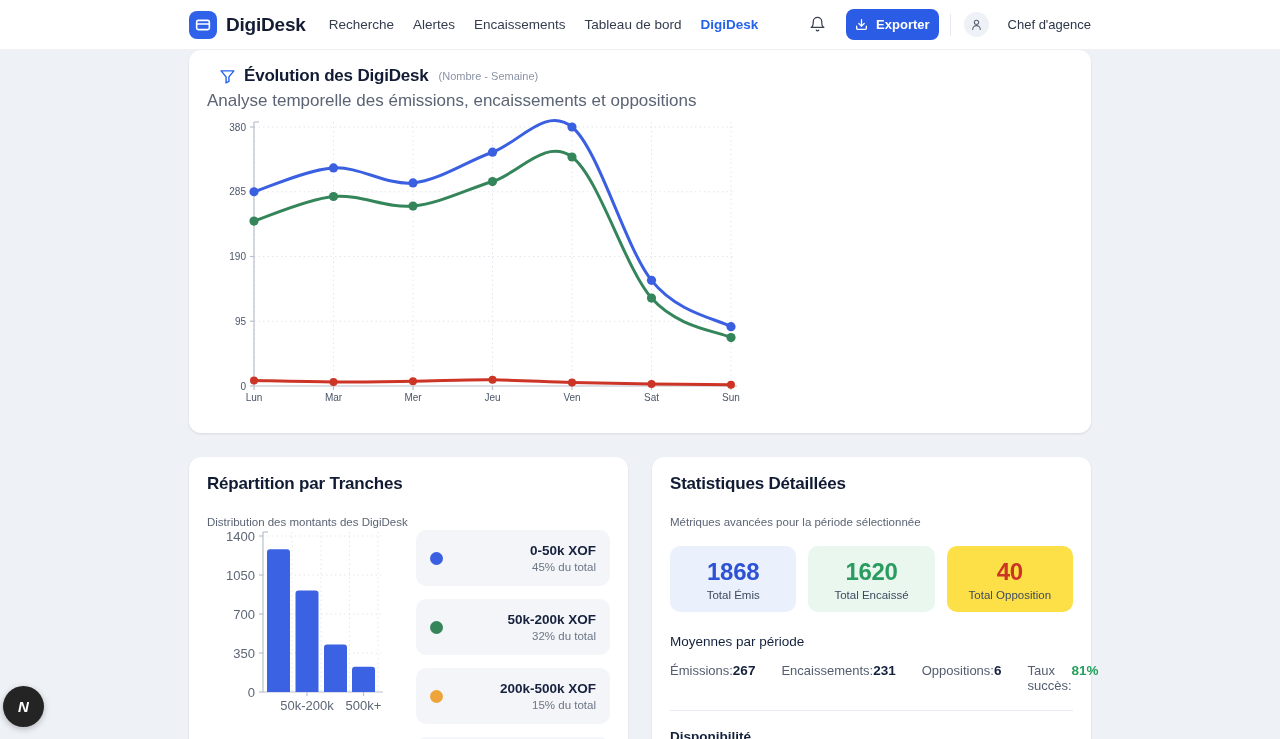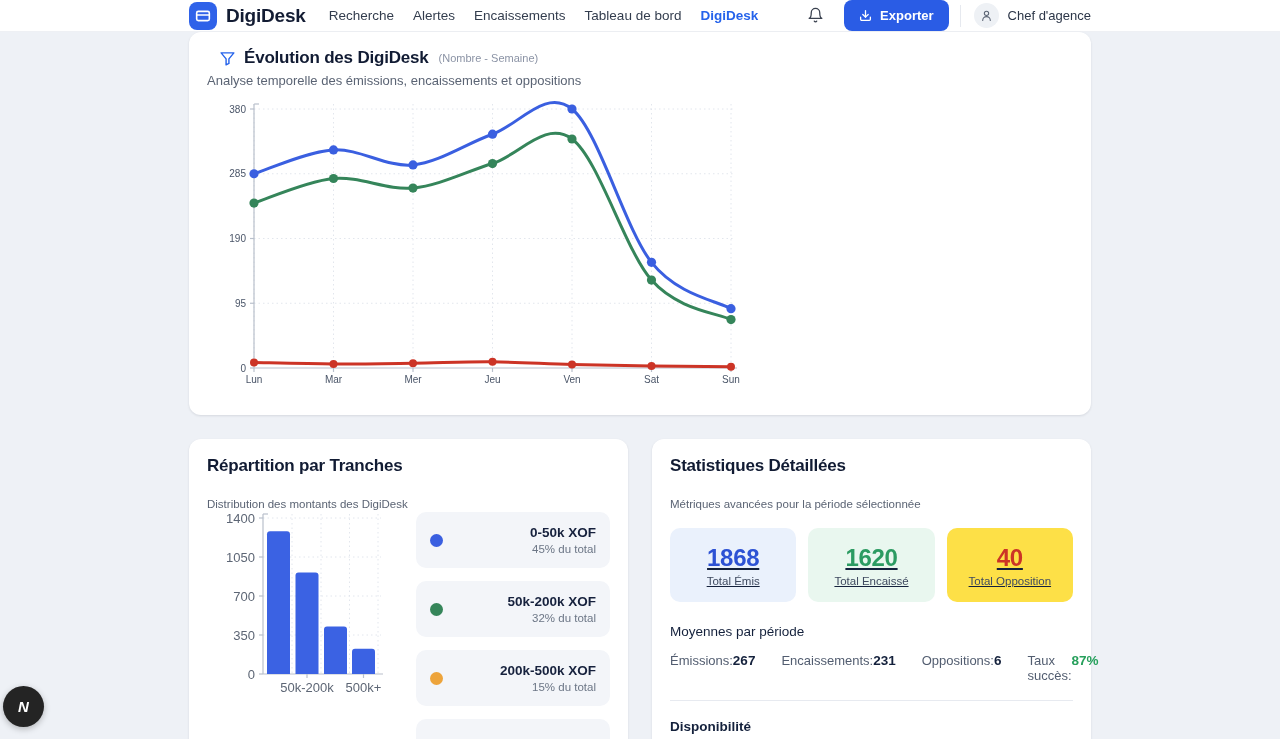--- a/index.html
+++ b/index.html
@@ -1,74 +1,74 @@
 <!DOCTYPE html>
 <html><head>
 <meta charset="utf-8">
 <style>
   * { margin:0; padding:0; box-sizing:border-box; }
   html,body { width:1280px; height:739px; overflow:hidden;
     font-family:"Liberation Sans","DejaVu Sans",sans-serif;
     background:#eef1f6; color:#14213c; }
 
   
-  .navbar { height:32px; background:#fff; border-bottom:1px solid #eef0f4; }
+  .navbar { height:50px; background:#fff; border-bottom:1px solid #eef0f4; }
   .navbar-inner { width:902px; margin:0 auto; height:100%;
     display:flex; align-items:center; }
   .brand { display:flex; align-items:center; gap:9px; cursor:pointer; }
   .brand-icon { width:28px; height:28px; background:#2f62e9; border-radius:8px;
     display:flex; align-items:center; justify-content:center; }
   .brand-name { font-size:19px; font-weight:bold; color:#131c33; letter-spacing:-.2px; }
   .nav-links { display:flex; align-items:center; gap:19px; margin-left:23px; }
   .nav-link { font-size:13.5px; font-weight:500; color:#333d4e; cursor:pointer; }
   .nav-link.active { color:#2563eb; font-weight:600; }
   .nav-right { margin-left:auto; display:flex; align-items:center; }
   .bell-btn { width:26px; height:26px; display:flex; align-items:center;
     justify-content:center; cursor:pointer; }
-  .export-btn { margin-left:16px; height:31px; padding:0 15px; background:#2a5ce5;
+  .export-btn { margin-left:16px; height:31px; padding:0 9px; background:#2a5ce5;
     border:none; border-radius:8px; color:#fff; font-size:13px; font-weight:600;
     display:flex; align-items:center; gap:8px; cursor:pointer;
     font-family:inherit; }
   .nav-divider { width:1px; height:22px; background:#e6e9ef; margin:0 13px 0 11px; }
-  .user-chip { display:flex; align-items:center; gap:9px; cursor:pointer; }
+  .user-chip { display:flex; align-items:center; gap:19px; cursor:pointer; }
   .avatar { width:25px; height:25px; border-radius:50%; background:#eef1f5;
     display:flex; align-items:center; justify-content:center; }
   .user-name { font-size:13px; font-weight:500; color:#2c3648; }
 
   
   .content { width:902px; margin:0 auto; }
   .card { background:#fff; border-radius:12px;
     box-shadow:0 1px 3px rgba(16,24,40,.07), 0 1px 2px rgba(16,24,40,.04); }
   .evo-card { height:383px; position:relative; }
   .bottom-row { display:flex; gap:24px; margin-top:24px; }
   .half-card { width:439px; height:430px; position:relative; padding:17px 18px; }
 
   .card-title-row { display:flex; align-items:center; gap:8px; padding:16px 30px 0; }
   .card-title { font-size:17px; font-weight:bold; color:#111b33; letter-spacing:-.2px; }
   .card-title-suffix { font-size:11px; color:#8b93a5; margin-left:2px; }
-  .card-subtitle { font-size:13px; color:#5b6474; padding:5px 18px 0; }
+  .card-subtitle { font-size:17px; color:#5b6474; padding:5px 18px 0; }
   .h-title { font-size:17px; font-weight:bold; color:#111b33; letter-spacing:-.2px; }
   .h-sub { font-size:11.5px; color:#5b6474; margin-top:22px; }
 
   .chart-svg { position:absolute; left:0; top:0; }
 
   
   .legend-col { position:absolute; right:18px; top:73px; width:194px;
     display:flex; flex-direction:column; gap:13px; }
   .legend-item { height:56px; background:#f3f5f9; border-radius:10px;
     display:flex; align-items:center; padding:0 14px; cursor:pointer; }
   .legend-dot { width:13px; height:13px; border-radius:50%; flex:none; }
   .legend-text { margin-left:auto; text-align:right; }
   .legend-label { font-size:13.5px; font-weight:bold; color:#16213d; }
   .legend-pct { font-size:11.5px; color:#6c7686; margin-top:3px; }
 
   
   .stat-boxes { display:flex; gap:12px; margin-top:18px; }
-  .stat-box { flex:1; height:74px; border-radius:10px; display:flex;
-    flex-direction:column; align-items:center; justify-content:center;text-decoration:underline; }
+  .stat-box { flex:1; height:66px; border-radius:10px; display:flex;
+    flex-direction:column; align-items:center; justify-content:center; }
   .stat-value { font-size:24px; font-weight:bold; letter-spacing:-.3px; }
   .stat-label { font-size:11.5px; color:#3f4a5f; margin-top:3px; }
   .avg-title { font-size:13.5px; font-weight:normal; color:#14213c; margin-top:22px; }
   .avg-grid { display:grid; grid-template-columns:1fr 1fr 1fr 1fr; column-gap:26px;
     row-gap:15px; margin-top:14px; }
   .avg-row { display:flex; justify-content:space-between; align-items:baseline; }
   .avg-label { font-size:13px; color:#525d70; }
   .avg-value { font-size:13.5px; font-weight:bold; color:#14213c; }
   .avg-value.green { color:#27a05c; }
   .section-divider { border:none; border-top:1px solid #e7eaf0; margin:17px 0 0; }
@@ -299,21 +299,21 @@
         <div class="avg-row">
           <span class="avg-label">Encaissements:</span>
           <span class="avg-value">231</span>
         </div>
         <div class="avg-row">
           <span class="avg-label">Oppositions:</span>
           <span class="avg-value">6</span>
         </div>
         <div class="avg-row">
           <span class="avg-label">Taux succès:</span>
-          <span class="avg-value green">87%</span>
+          <span class="avg-value green">81%</span>
         </div>
       </div>
       <hr class="section-divider">
       <div class="next-section-title">Disponibilité</div>
     </section>
 
   </div>
 </main>
 
 <div class="next-badge">N</div>

